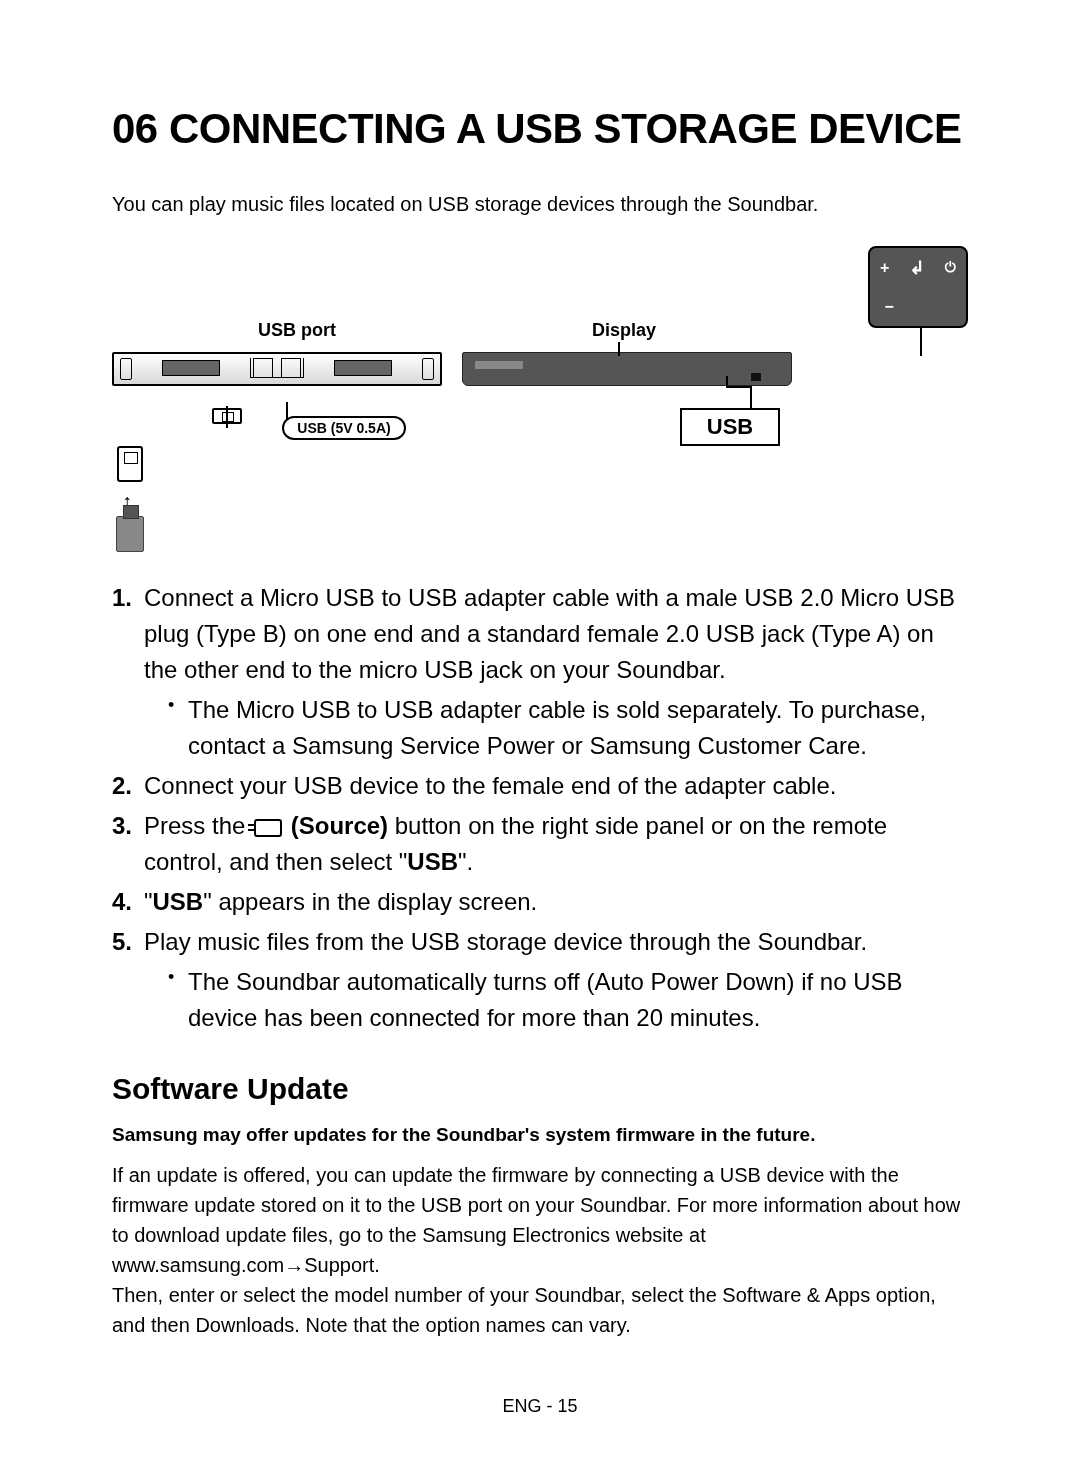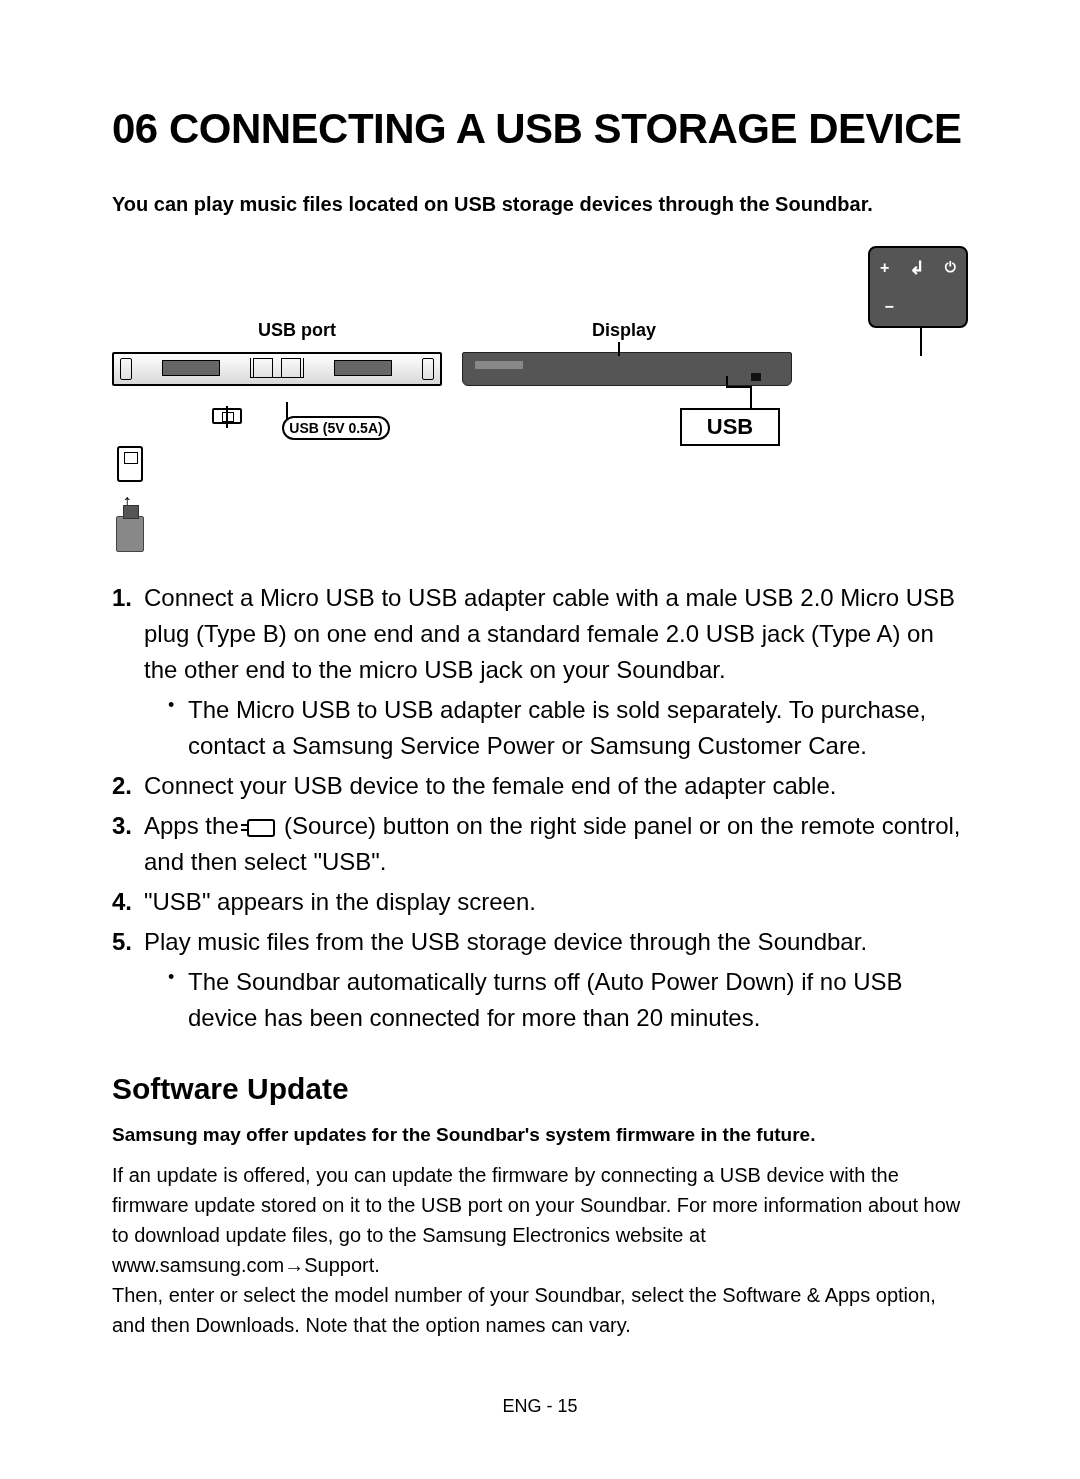--- a/index.html
+++ b/index.html
@@ -13,21 +13,21 @@
       position: relative;
     }
     .title {
       font-size: 42px;
       font-weight: 700;
       letter-spacing: -0.5px;
       margin-bottom: 40px;
     }
     .intro {
       font-size: 20px;
-      font-weight: 700;
+      font-weight: 400;
       margin-bottom: 30px;
       color: #000;
     }
     .diagram {
       position: relative;
       width: 100%;
       height: 310px;
       margin-bottom: 24px;
     }
     .usb-port-label {
@@ -106,21 +106,21 @@
       top: 156px;
       width: 2px;
       height: 18px;
       background: #000;
     }
     
     .usb-5v {
       position: absolute;
       left: 170px;
       top: 170px;
-      width: 108px;
+      width: 124px;
       border: 2px solid #000;
       border-radius: 14px;
       text-align: center;
       font-size: 14px;
       font-weight: 700;
       padding: 2px 4px;
       background: #fff;
     }
     
     .cable-vert {
@@ -339,21 +339,21 @@
     ul.sub li {
       position: relative;
       padding-left: 20px;
     }
     ul.sub li::before {
       content: "•";
       position: absolute;
       left: 0;
       font-size: 18px;
     }
-    .bold { font-weight: 400; }
+    .bold { font-weight: 700; }
     .source-icon-inline {
       display: inline-block;
       vertical-align: middle;
       width: 28px;
       height: 18px;
       border: 2px solid #000;
       border-radius: 3px;
       position: relative;
       margin: 0 2px;
     }
@@ -449,21 +449,21 @@
 
 <ol class="steps">
   <li>
     <span>Connect a Micro USB to USB adapter cable with a male USB 2.0 Micro USB plug (Type B) on one end and a standard female 2.0 USB jack (Type A) on the other end to the micro USB jack on your Soundbar.</span>
     <ul class="sub">
       <li>The Micro USB to USB adapter cable is sold separately. To purchase, contact a Samsung Service Power or Samsung Customer Care.</li>
     </ul>
   </li>
   <li>Connect your USB device to the female end of the adapter cable.</li>
   <li>
-    <span>Apps the </span><span class="source-icon-inline"></span><span class="bold"> (Source)</span><span> button on the right side panel or on the remote control, and then select "</span><span class="bold">USB</span><span>".</span>
+    <span>Press the </span><span class="source-icon-inline"></span><span class="bold"> (Source)</span><span> button on the right side panel or on the remote control, and then select "</span><span class="bold">USB</span><span>".</span>
   </li>
   <li>
     <span>"</span><span class="bold">USB</span><span>" appears in the display screen.</span>
   </li>
   <li>
     <span>Play music files from the USB storage device through the Soundbar.</span>
     <ul class="sub">
       <li>The Soundbar automatically turns off (Auto Power Down) if no USB device has been connected for more than 20 minutes.</li>
     </ul>
   </li>

